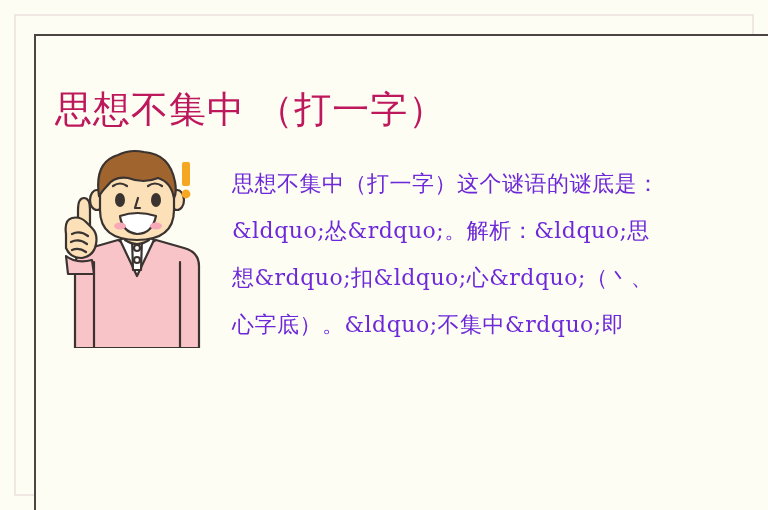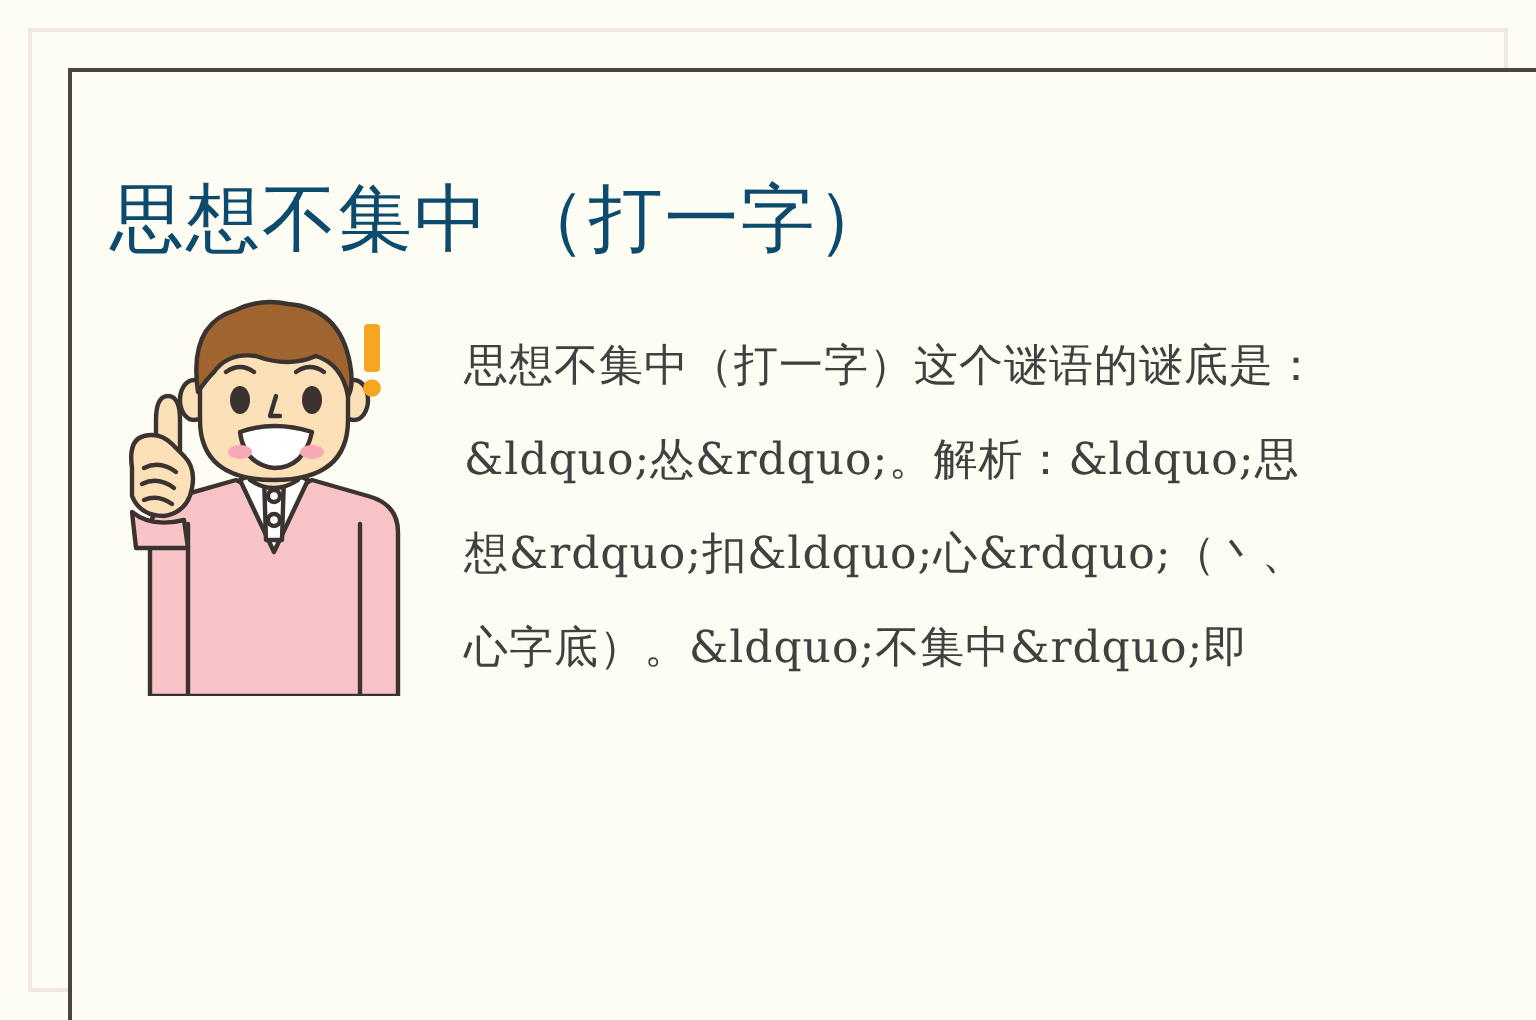--- a/index.html
+++ b/index.html
@@ -37,21 +37,21 @@
   }
 
   
   .page-title {
     position: absolute;
     left: 55px;
     top: 63px;
     font-size: 37px;
     line-height: 1.2;
     letter-spacing: 1px;
-    color: #0c4a6e;
+    color: #be185d;
     white-space: nowrap;
     font-weight: 400;
   }
 
   
   .illustration {
     position: absolute;
     left: 58px;
     top: 148px;
     width: 158px;
@@ -61,21 +61,21 @@
 
   
   .body-text {
     position: absolute;
     left: 232px;
     top: 160px;
     width: 430px;
     font-family: "DejaVu Serif", serif;
     font-size: 22px;
     line-height: 47px;
-    color: #404040;
+    color: #6d28d9;
     letter-spacing: 0.5px;
     word-break: break-all;
   }
 </style>
 </head>
 <body>
 
 <div class="card-outer">
   <div class="card-inner"></div>
 </div>

